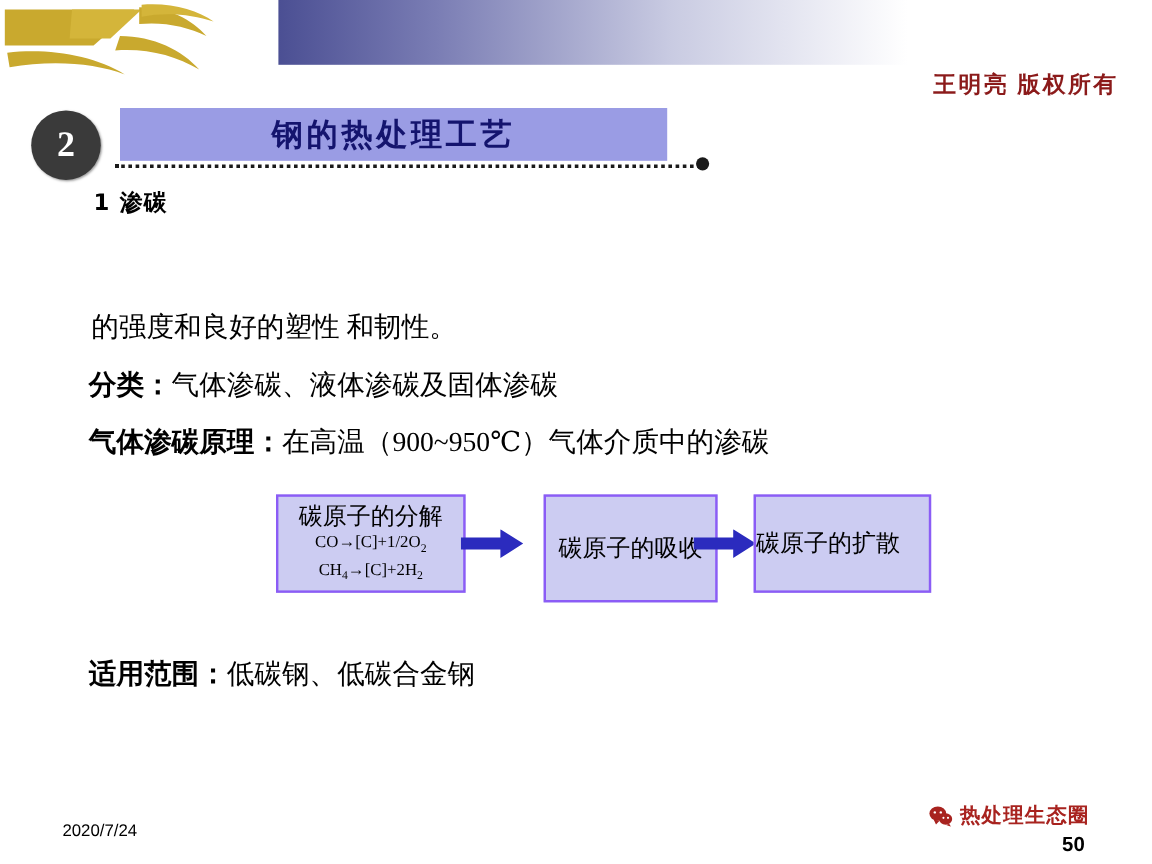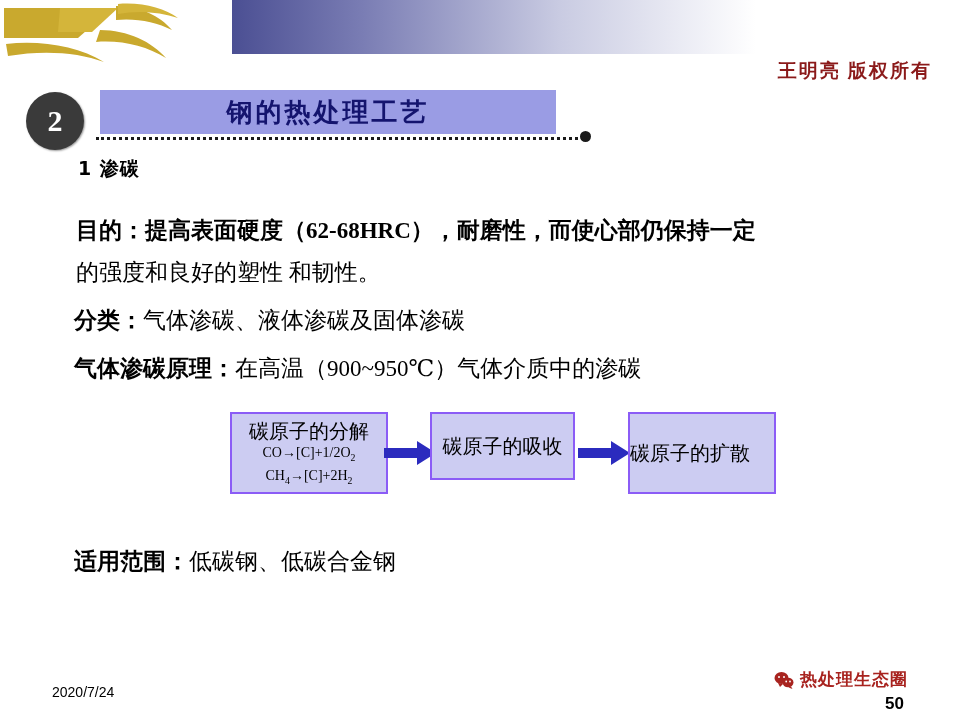--- a/index.html
+++ b/index.html
@@ -164,21 +164,21 @@
     font-size: 14px;
     line-height: 18px;
     display: block;
     white-space: nowrap;
   }
   .box1 {
     left: 230px; top: 412px; width: 158px; height: 82px;
     padding-top: 4px;
   }
   .box2 {
-    left: 430px; top: 412px; width: 145px; height: 68px;
+    left: 453px; top: 412px; width: 145px; height: 90px;
     display: flex; align-items: center; justify-content: center;
   }
   .box3 {
     left: 628px; top: 412px; width: 148px; height: 82px;
     display: flex; align-items: center; justify-content: flex-start;
   }
   .arrow {
     position: absolute;
     top: 441px;
     width: 52px;
@@ -245,23 +245,20 @@
 
   <div class="title-circle">2</div>
   <div class="title-band">
     <span>钢的热处理工艺</span>
   </div>
   <div class="dotted-line"></div>
   <div class="dot-end"></div>
 
   <div class="sub-head">1  渗碳</div>
 
-  <div class="para p1">
-    <b>目的：提高表面硬度（62-68HRC），耐磨性，而使心部仍保持一定</b>
-  </div>
   <div class="para p2">
     <span>的强度和良好的塑性  和韧性。</span>
   </div>
 
   <div class="para p3">
     <b>分类：</b><span>气体渗碳、液体渗碳及固体渗碳</span>
   </div>
 
   <div class="para p4">
     <b>气体渗碳原理：</b><span>在高温（900~950℃）气体介质中的渗碳</span>

